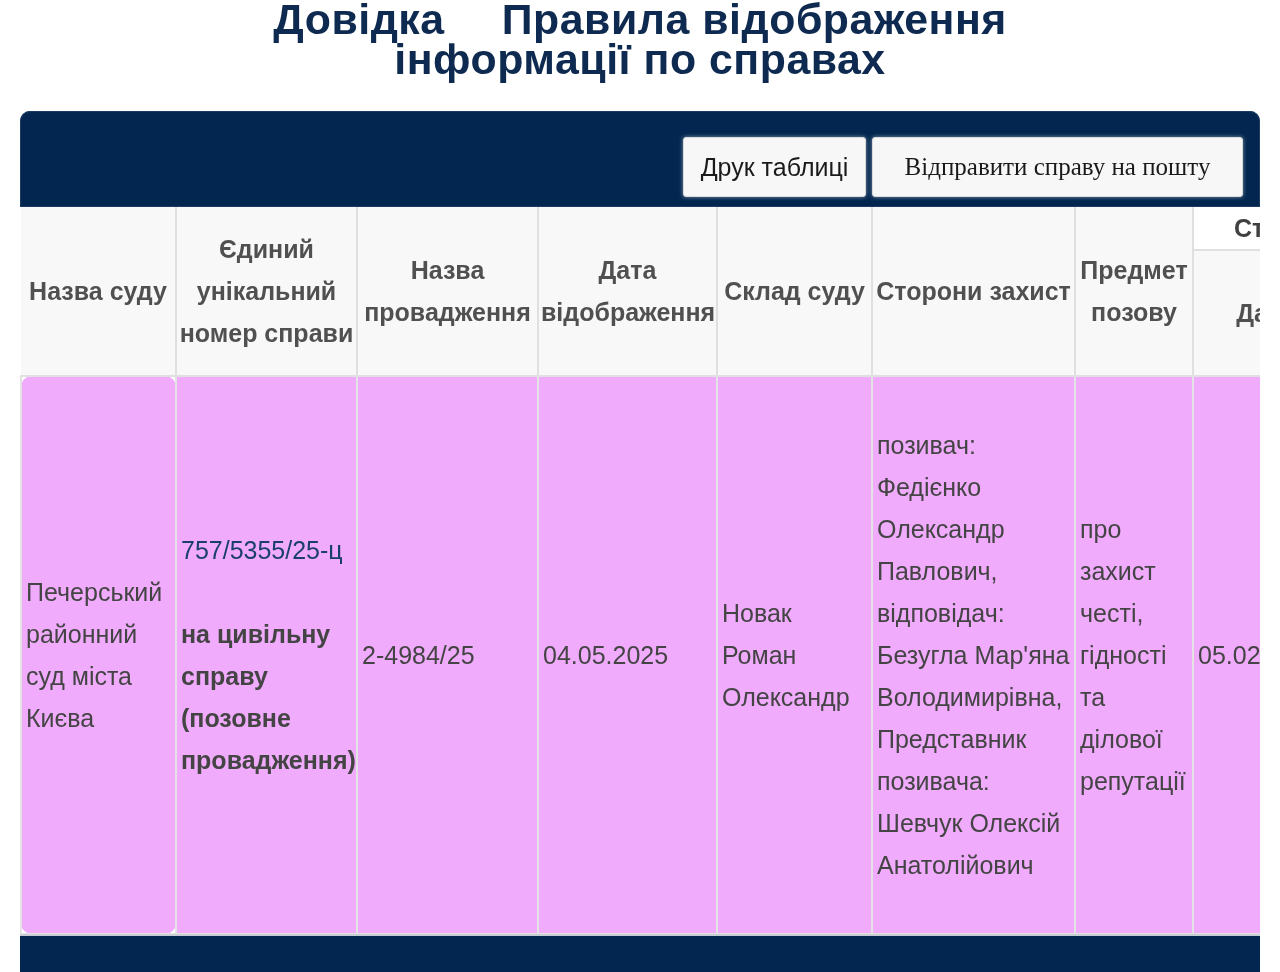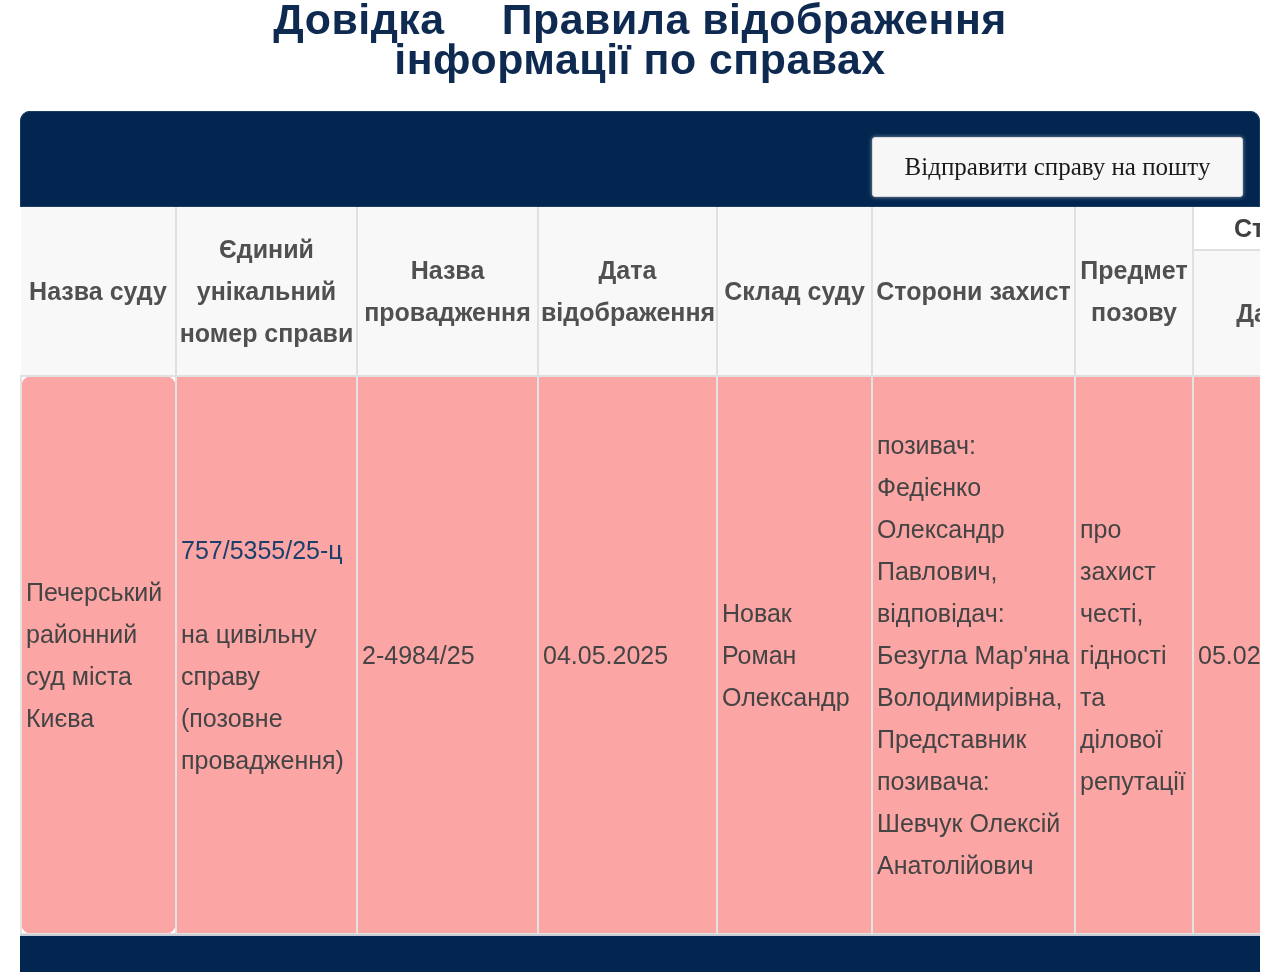--- a/index.html
+++ b/index.html
@@ -94,39 +94,39 @@
       background: #ffffff;
       height: 40px;
       text-align: left;
       padding-left: 40px;
       color: #404040;
     }
     table.cases th.sub {
       height: 124px;
     }
     table.cases td {
-      background: #fca5a5;
+      background: #f0abfc;
       color: #444444;
       font-size: 25px;
       line-height: 42px;
       vertical-align: middle;
       border-right: 2px solid #e3e3e3;
       border-bottom: 2px solid #e3e3e3;
       padding: 0 4px;
       height: 556px;
       overflow: hidden;
       text-align: left;
     }
     table.cases td:first-child { border-left: 2px solid #e3e3e3; border-radius: 11px; }
     .case-link {
       color: #1b3f6b;
       text-decoration: none;
       display: block;
     }
-    .case-type { display: block; margin-top: 42px; }
+    .case-type { display: block; margin-top: 42px; font-weight: bold; }
     .footer-bar {
       position: absolute;
       left: 0;
       top: 823px;
       width: 1240px;
       height: 40px;
       background: #02264f;
       border-top: 2px solid #c9ced6;
     }
   </style>
@@ -135,20 +135,21 @@
 
 <div class="page-title">
   <span class="line1">
     <span>Довідка</span><span class="gap"></span><span>Правила відображення</span>
   </span>
   <span class="line2">інформації по справах</span>
 </div>
 
 <div class="panel">
   <div class="toolbar">
+    <button class="tb-btn print">Друк таблиці</button>
     <button class="tb-btn mail">Відправити справу на пошту</button>
   </div>
 
   <table class="cases">
     <colgroup>
       <col style="width:155px">
       <col style="width:181px">
       <col style="width:181px">
       <col style="width:179px">
       <col style="width:155px">

